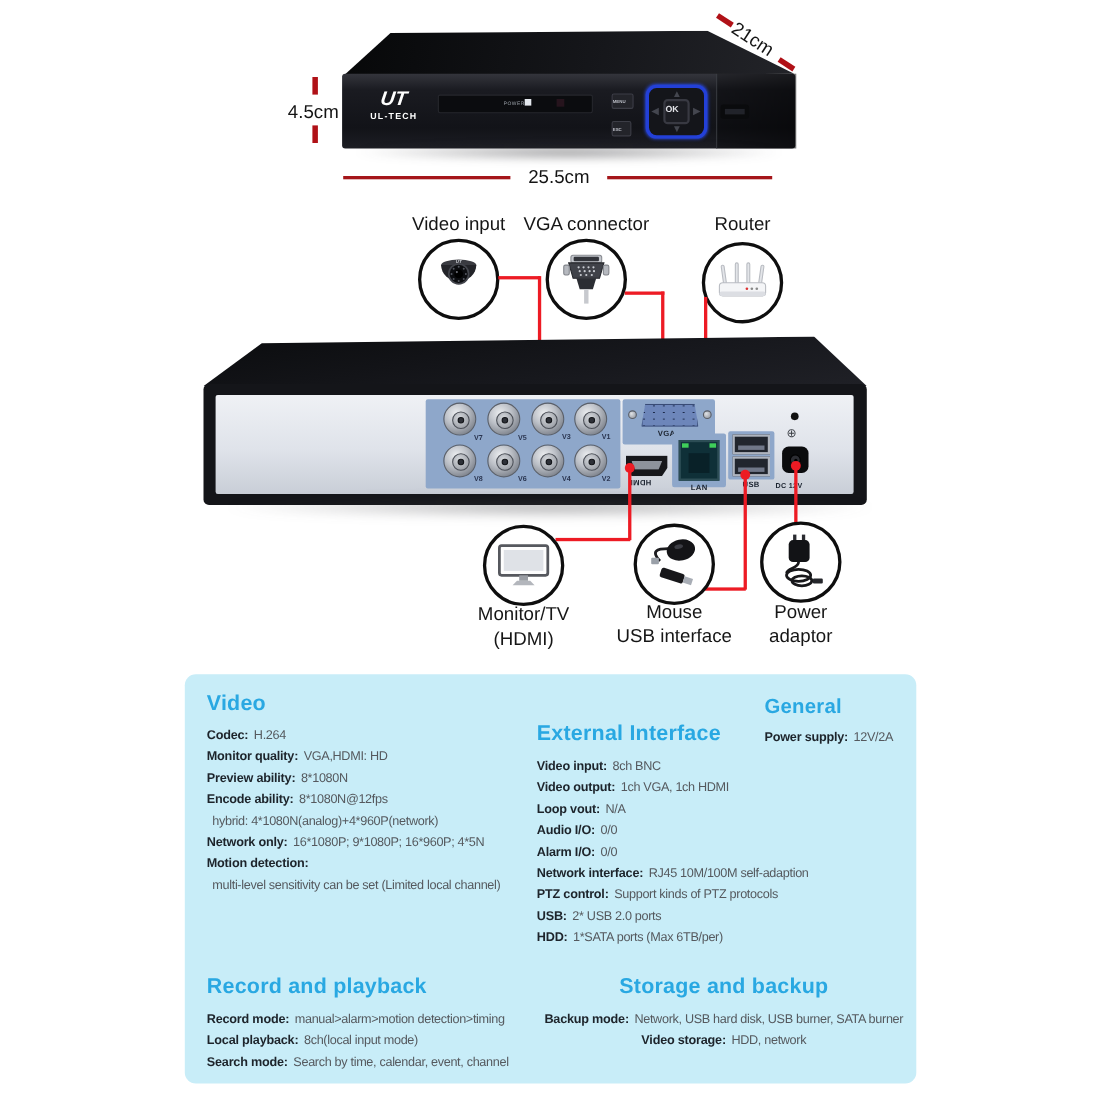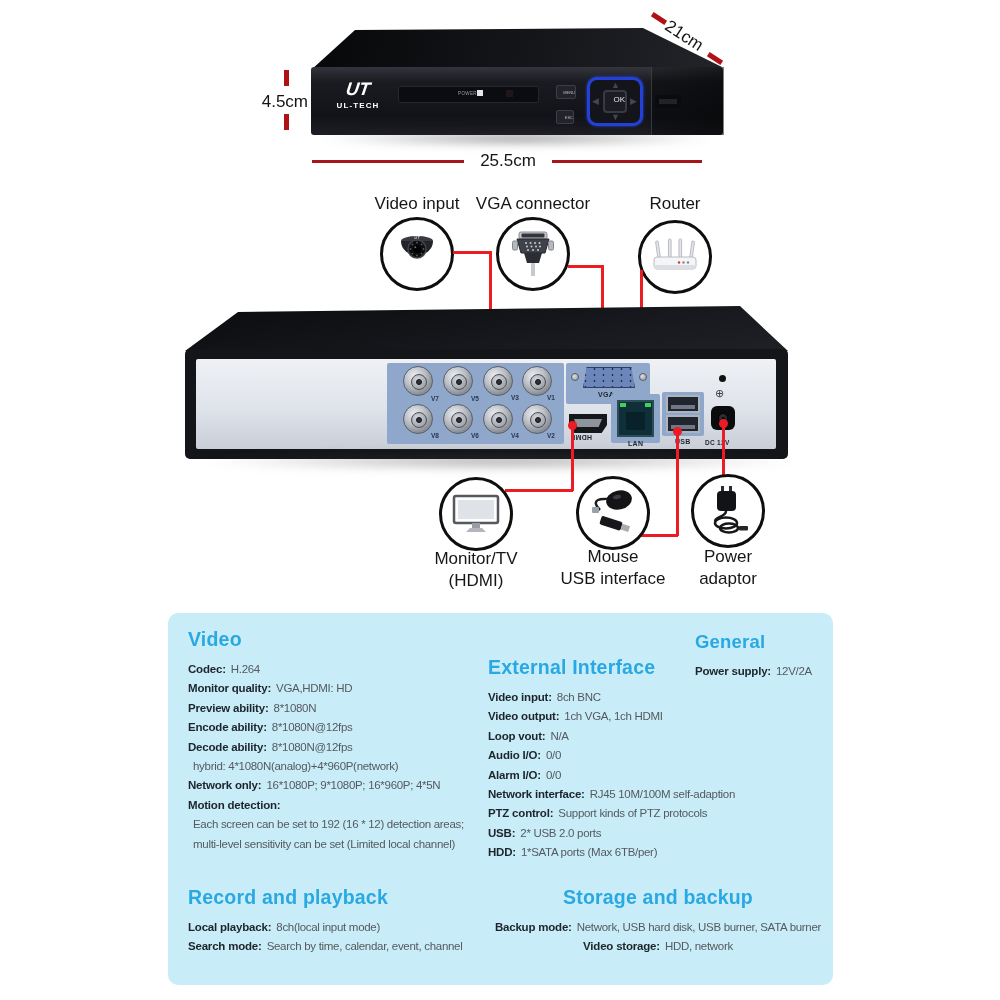--- a/index.html
+++ b/index.html
@@ -17,21 +17,21 @@
   .bnc{position:absolute;width:30px;height:30px;border-radius:50%;box-sizing:border-box;border:1px solid #5b6069;
        background:radial-gradient(circle at 38% 32%,#eceef0 0%,#bcc0c7 40%,#858a93 75%,#60656d 100%);}
   .bnc .ring{position:absolute;left:7px;top:7px;width:16px;height:16px;border-radius:50%;
              background:radial-gradient(circle at 40% 35%,#d6d9dd,#8c9098);border:1px solid #4c5058;box-sizing:border-box;}
   .bnc .pin{position:absolute;left:12px;top:12px;width:6px;height:6px;border-radius:50%;background:#2e3138;border:1px solid #14161a;box-sizing:border-box;}
   .vlabel{position:absolute;font-size:6.5px;font-weight:bold;color:#2a3550;}
   .portlabel{position:absolute;font-size:7px;font-weight:bold;color:#1c2430;letter-spacing:.3px;}
   .spec-h{font-size:19.5px;font-weight:bold;color:#29a8e2;margin-bottom:9px;letter-spacing:.2px;}
   .spec-row{line-height:19.4px;font-size:11.5px;letter-spacing:-0.3px;color:#55595e;white-space:nowrap;}
   .spec-row b{color:#1d242b;font-weight:bold;margin-right:5px;letter-spacing:-0.2px;}
-  .btn-txt{position:absolute;color:#b9bcc4;font-weight:normal;text-align:right;width:100%;}
+  .btn-txt{position:absolute;color:#b9bcc4;font-weight:bold;text-align:left;width:100%;}
 </style>
 </head>
 <body>
 
 <div id="stage">
 
   <div class="abs" style="left:305px;top:22px;width:420px;height:50px;
               clip-path:polygon(50px 8px,338px 6px,417px 45px,6px 48px);
               background:linear-gradient(100deg,#060708 0%,#15161a 55%,#232429 100%);"></div>
   <div class="abs" style="left:311px;top:67px;width:412px;height:68px;border-radius:3px;
@@ -294,25 +294,23 @@
   <div class="callout-label" style="left:648px;top:568px;width:160px;">adaptor</div>
 
   <div class="abs" style="left:168px;top:613px;width:665px;height:372px;background:#c8edf8;border-radius:10px;"></div>
 
   <div class="abs" style="left:188px;top:628px;width:296px;">
     <div class="spec-h">Video</div>
     <div class="spec-row"><b>Codec:</b><span>H.264</span></div>
     <div class="spec-row"><b>Monitor quality:</b><span>VGA,HDMI: HD</span></div>
     <div class="spec-row"><b>Preview ability:</b><span>8*1080N</span></div>
     <div class="spec-row"><b>Encode ability:</b><span>8*1080N@12fps</span></div>
-    <div class="spec-row"><b>Decode ability:</b><span>8*1080N@12fps</span></div>
     <div class="spec-row"><b></b><span>hybrid: 4*1080N(analog)+4*960P(network)</span></div>
     <div class="spec-row"><b>Network only:</b><span>16*1080P; 9*1080P; 16*960P; 4*5N</span></div>
     <div class="spec-row"><b>Motion detection:</b><span></span></div>
-    <div class="spec-row"><b></b><span>Each screen can be set to 192 (16 * 12) detection areas;</span></div>
     <div class="spec-row"><b></b><span>multi-level sensitivity can be set (Limited local channel)</span></div>
   </div>
 
   <div class="abs" style="left:488px;top:656px;width:200px;">
     <div class="spec-h">External Interface</div>
     <div class="spec-row"><b>Video input:</b><span>8ch BNC</span></div>
     <div class="spec-row"><b>Video output:</b><span>1ch VGA, 1ch HDMI</span></div>
     <div class="spec-row"><b>Loop vout:</b><span>N/A</span></div>
     <div class="spec-row"><b>Audio I/O:</b><span>0/0</span></div>
     <div class="spec-row"><b>Alarm I/O:</b><span>0/0</span></div>
@@ -322,20 +320,21 @@
     <div class="spec-row"><b>HDD:</b><span>1*SATA ports (Max 6TB/per)</span></div>
   </div>
 
   <div class="abs" style="left:695px;top:631px;width:135px;">
     <div class="spec-h" style="font-size:18.5px;">General</div>
     <div class="spec-row"><b>Power supply:</b><span>12V/2A</span></div>
   </div>
 
   <div class="abs" style="left:188px;top:886px;width:296px;">
     <div class="spec-h">Record and playback</div>
+    <div class="spec-row"><b>Record mode:</b><span>manual&gt;alarm&gt;motion detection&gt;timing</span></div>
     <div class="spec-row"><b>Local playback:</b><span>8ch(local input mode)</span></div>
     <div class="spec-row"><b>Search mode:</b><span>Search by time, calendar, event, channel</span></div>
   </div>
 
   <div class="abs" style="left:488px;top:886px;width:340px;text-align:center;">
     <div class="spec-h">Storage and backup</div>
     <div class="spec-row"><b>Backup mode:</b><span>Network, USB hard disk, USB burner, SATA burner</span></div>
     <div class="spec-row"><b>Video storage:</b><span>HDD, network</span></div>
   </div>
 

